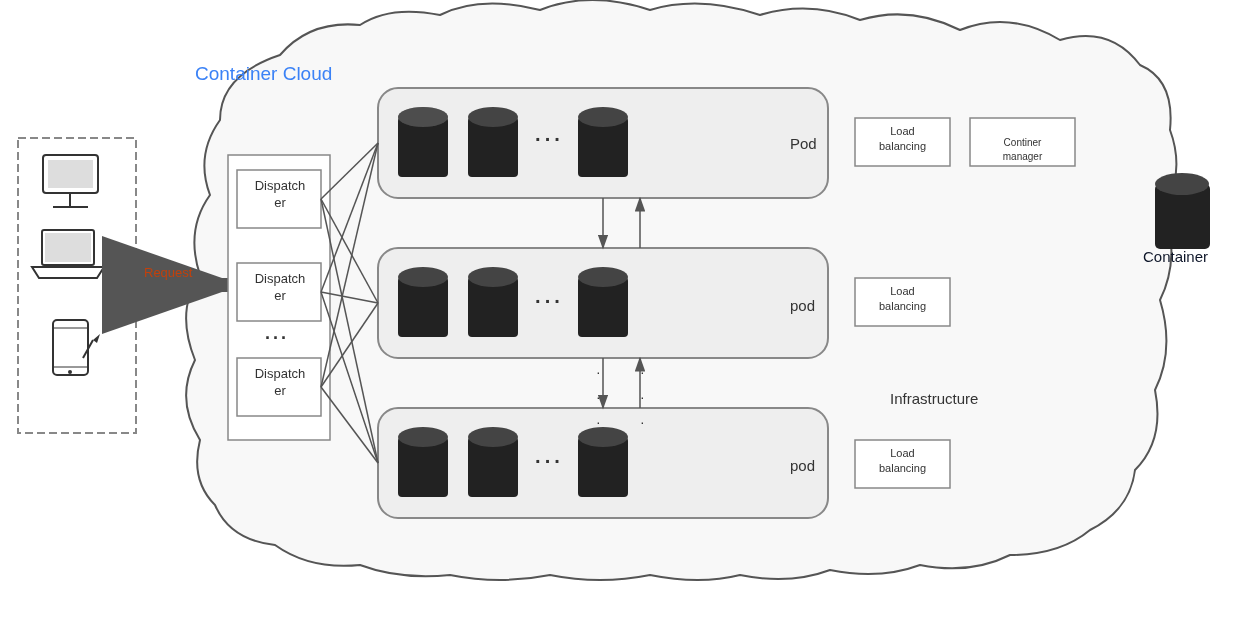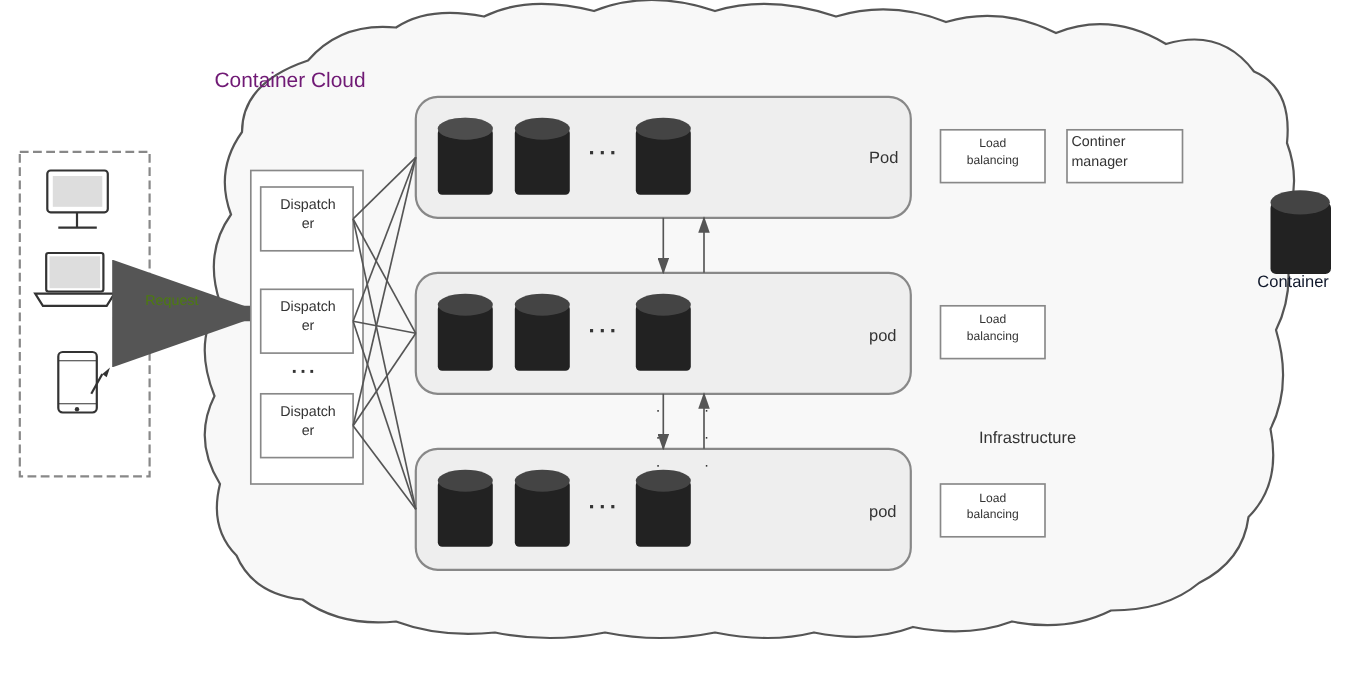--- a/index.html
+++ b/index.html
@@ -198,26 +198,26 @@
       <marker id="arrowhead-up" markerWidth="10" markerHeight="7" refX="9" refY="3.5" orient="auto">
         <polygon points="0 0, 10 3.5, 0 7" fill="#555"></polygon>
       </marker>
     </defs>
     <line x1="640" y1="408" x2="640" y2="358" stroke="#555" stroke-width="1.5" marker-end="url(#arrowhead-up)"></line>
 
     <line x1="640" y1="248" x2="640" y2="198" stroke="#555" stroke-width="1.5" marker-end="url(#arrowhead-up)"></line>
 
   </svg>
 
-  <div style="position:absolute; left:195px; top:62px; font-size:19px; color:#701a75; text-align:center; line-height:1.3;">
+  <div style="position:absolute; left:195px; top:62px; font-size:19px; color:#3b82f6; text-align:center; line-height:1.3;">
     <span>Container
 Cloud</span>
   </div>
 
-  <div style="position:absolute; left:132px; top:265px; font-size:13px; color:#4d7c0f; background:transparent;">Request</div>
+  <div style="position:absolute; left:144px; top:265px; font-size:13px; color:#c2410c; background:transparent;">Request</div>
 
   <div style="position:absolute; left:241px; top:178px; width:78px; font-size:13px; color:#333; text-align:center; line-height:1.3;">
     Dispatch<br>er
   </div>
 
   <div style="position:absolute; left:241px; top:271px; width:78px; font-size:13px; color:#333; text-align:center; line-height:1.3;">
     Dispatch<br>er
   </div>
 
   <div style="position:absolute; left:265px; top:328px; font-size:18px; color:#333; font-weight:bold; letter-spacing:2px;">
@@ -261,21 +261,21 @@
   </div>
 
   <div style="position:absolute; left:859px; top:284px; width:87px; font-size:11px; color:#333; text-align:center; line-height:1.4;">
     Load<br>balancing
   </div>
 
   <div style="position:absolute; left:859px; top:446px; width:87px; font-size:11px; color:#333; text-align:center; line-height:1.4;">
     Load<br>balancing
   </div>
 
-  <div style="position:absolute; left:974px; top:120px; width:97px; font-size:13px; color:#333; text-align:left; line-height:1.4;">
+  <div style="position:absolute; left:974px; top:136px; width:97px; font-size:10px; color:#333; text-align:center; line-height:1.4;">
     Continer<br>manager
   </div>
 
   <div style="position:absolute; left:890px; top:390px; font-size:15px; color:#333;">Infrastructure</div>
 
   <div style="position:absolute; left:1143px; top:248px; font-size:15px; color:#0f172a; text-align:left;">Container</div>
 
 </div>
 
 </body></html>

